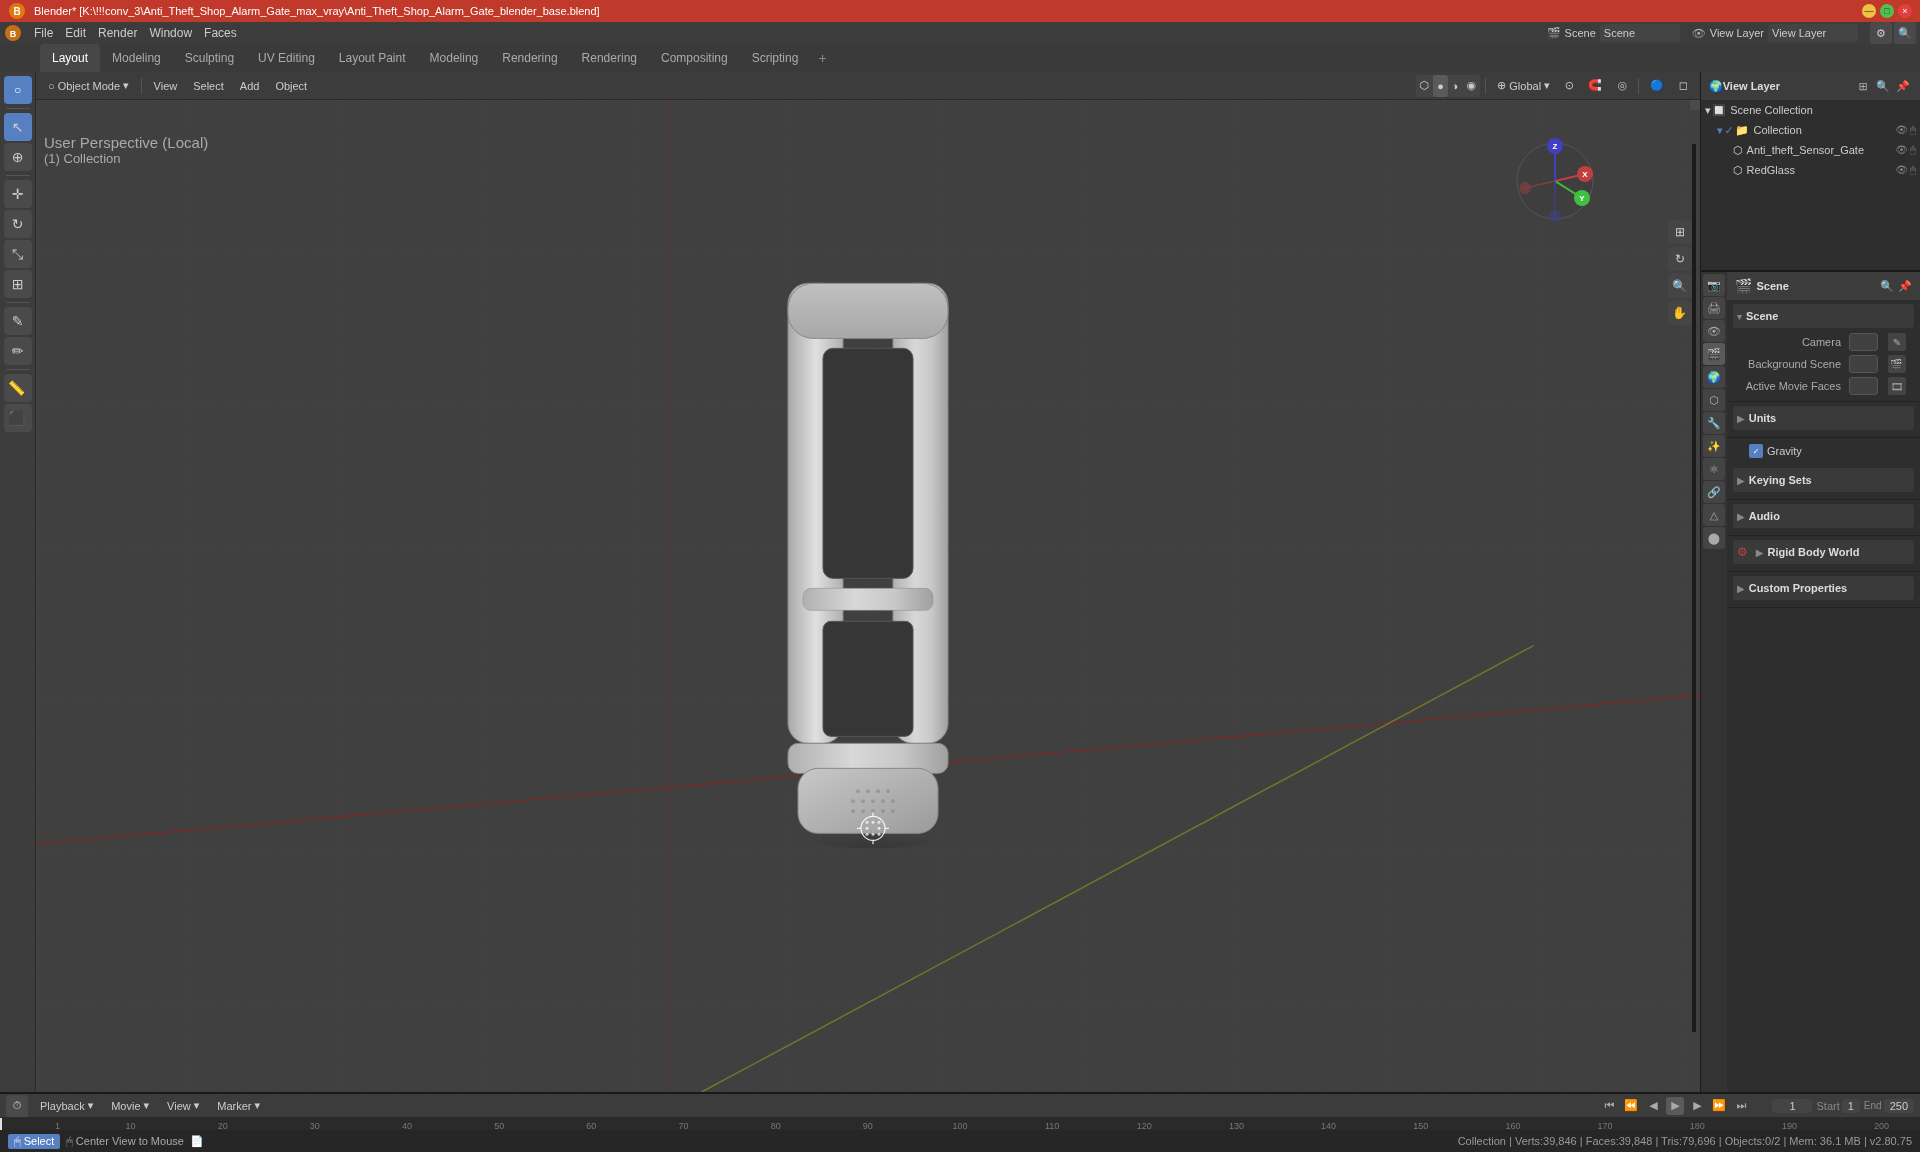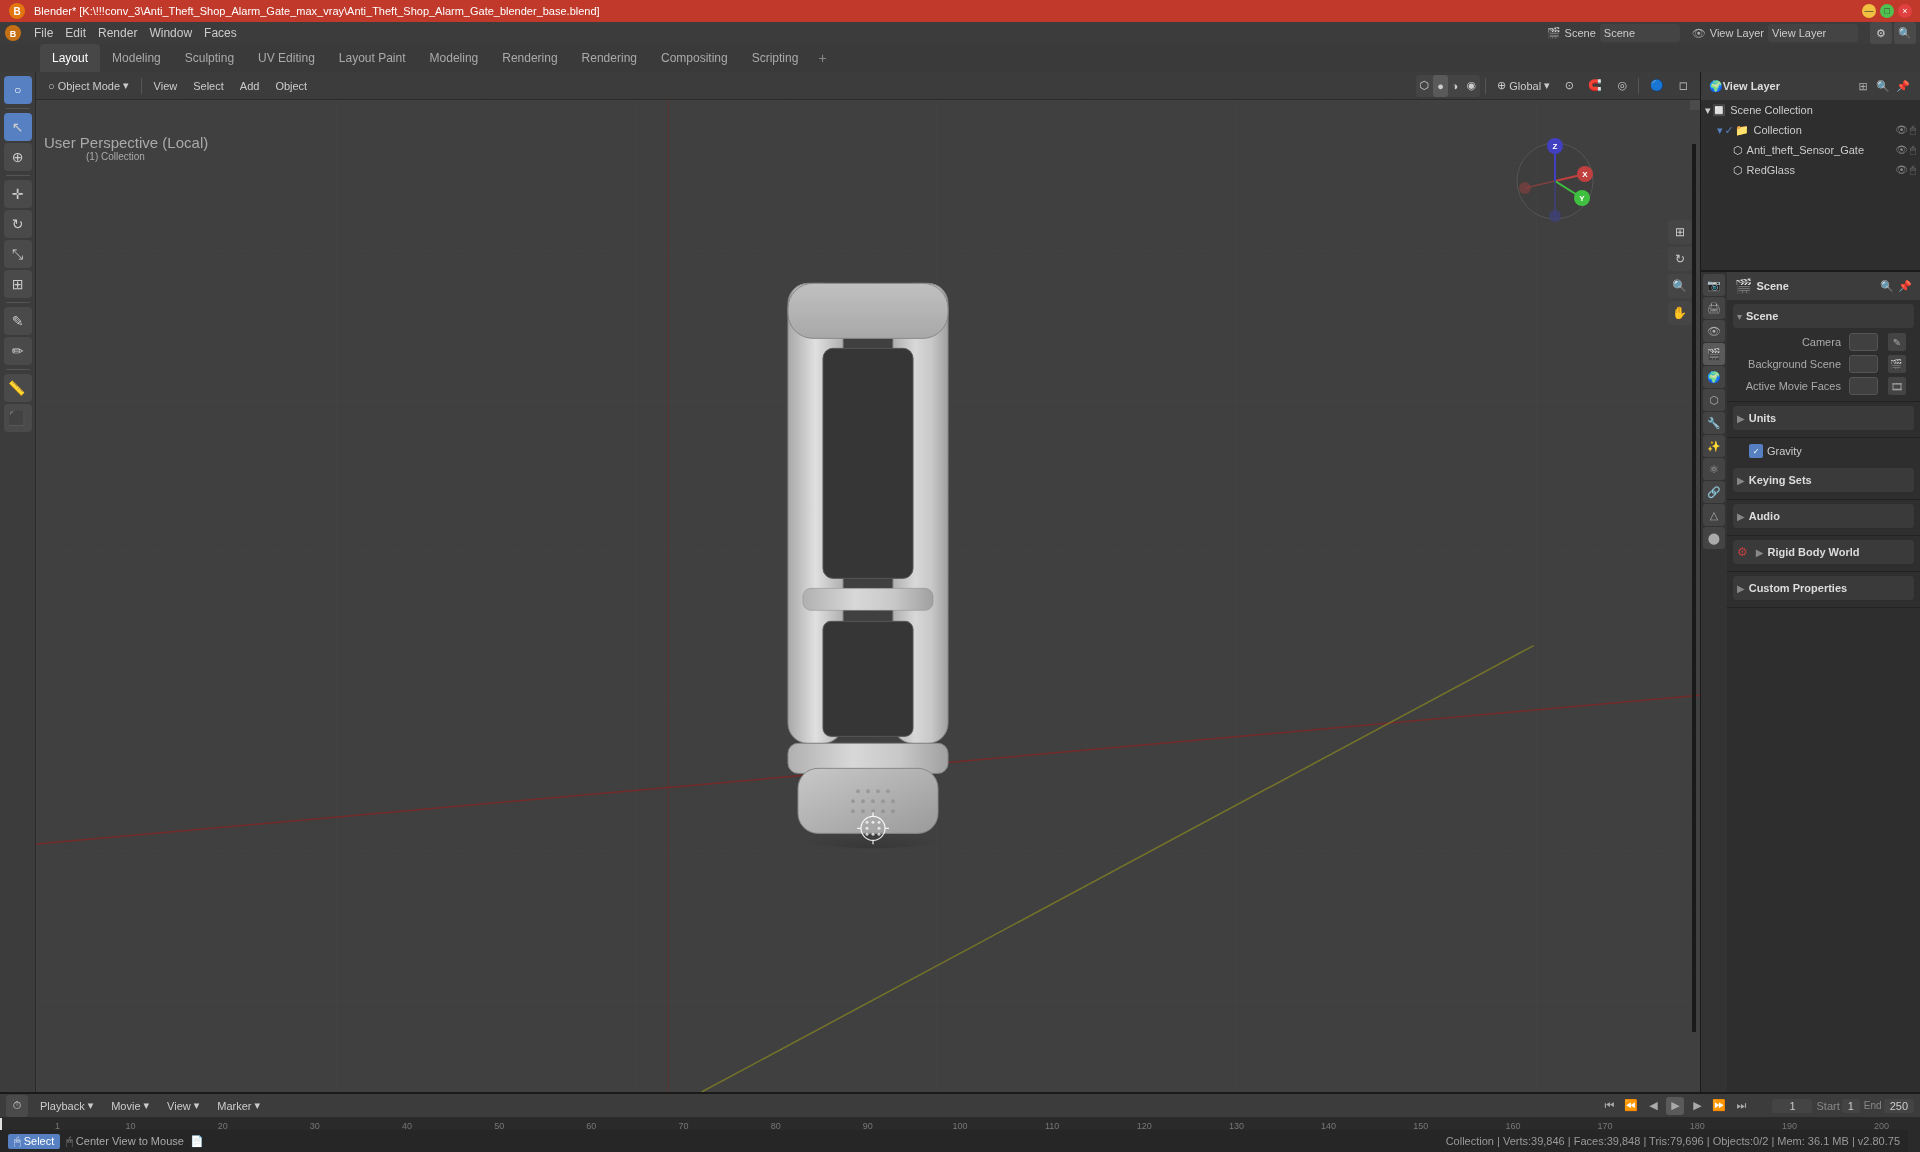--- a/index.html
+++ b/index.html
@@ -345,21 +345,21 @@
       background: #2e2e2e;
       position: relative;
       overflow: hidden;
     }
 
     
     #status-bar {
       position: absolute;
       bottom: 0;
       left: 0;
-      right: 12px;
+      right: 0;
       height: 22px;
       background: #262626;
       display: flex;
       align-items: center;
       padding: 0 8px;
       font-size: 11px;
       color: #aaaaaa;
       gap: 12px;
       z-index: 50;
     }
@@ -759,21 +759,21 @@
 
       <div id="vp-right-tools">
         <div class="vp-tool-btn" title="Show Grid">⊞</div>
         <div class="vp-tool-btn" title="Rotate">↻</div>
         <div class="vp-tool-btn" title="Zoom">🔍</div>
         <div class="vp-tool-btn" title="Pan">✋</div>
       </div>
 
       <div id="viewport-info">
         <div style="color:#aaa;font-size:15px;">User Perspective (Local)</div>
-        <div style="color:#aaa;font-size:10px;margin-left:42px;">(1) Collection</div>
+        <div style="color:#aaa;font-size:13px;">(1) Collection</div>
       </div>
 
       <div style="position:absolute;top:0;right:0;width:10px;height:10px;background:#555;opacity:0.5;cursor:ne-resize;"></div>
     </div>
   </div>
 
   <div id="drag-handle"></div>
 
   <div id="right-panel">
 

